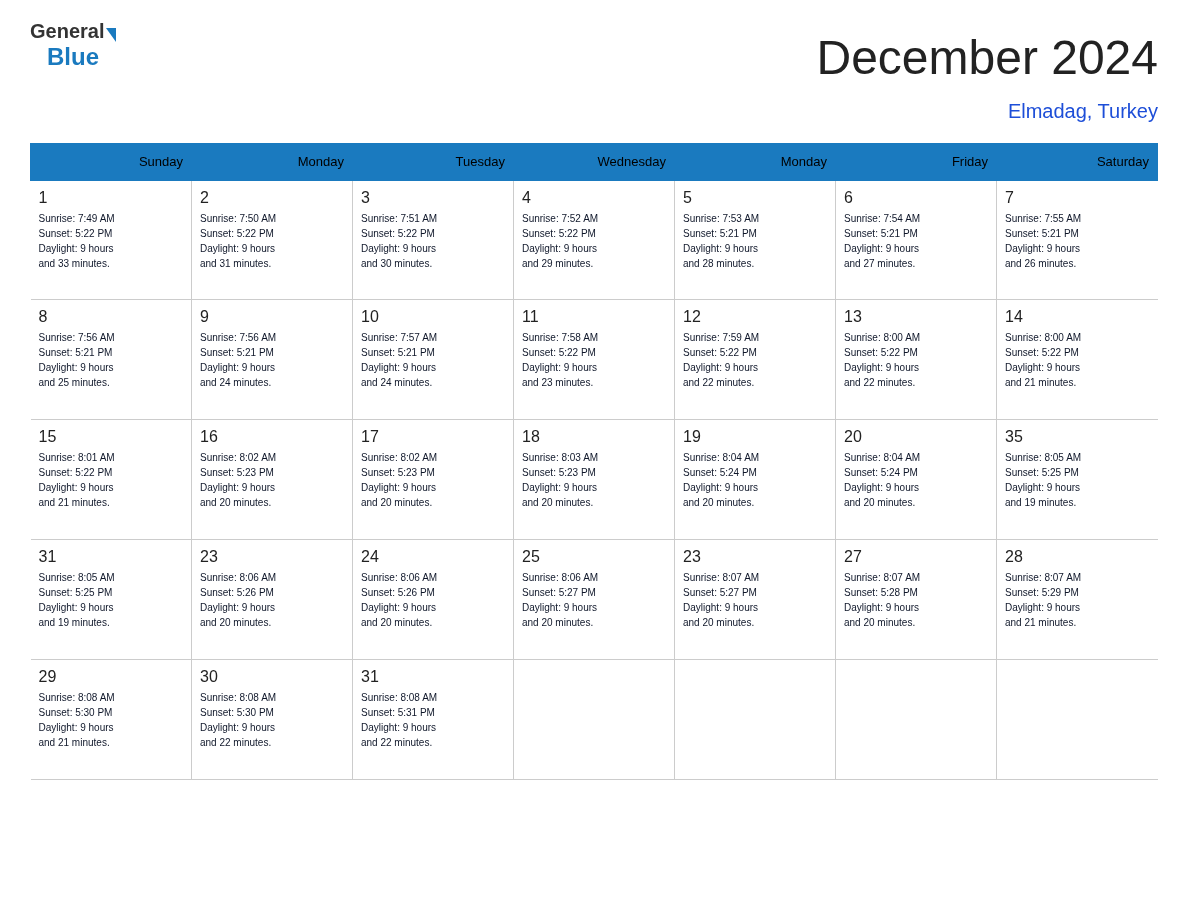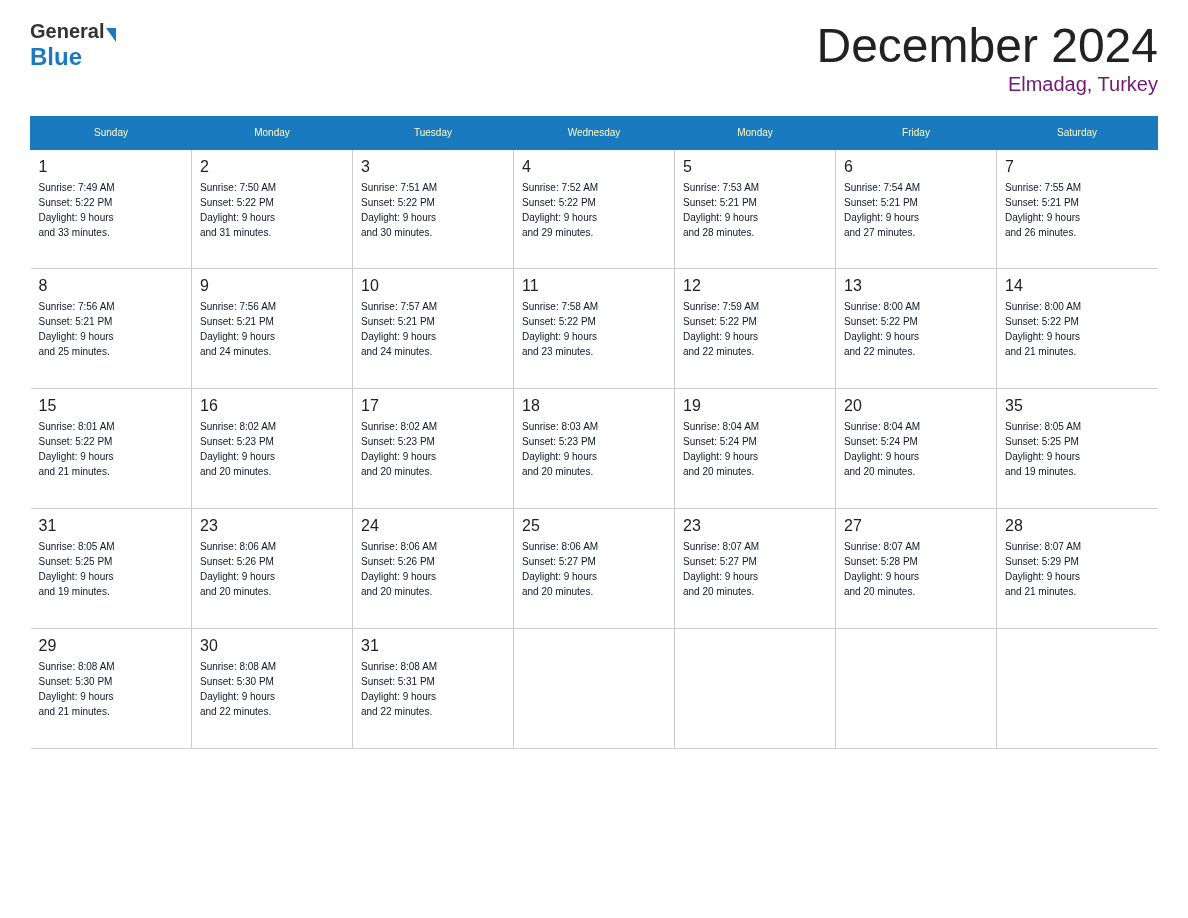--- a/index.html
+++ b/index.html
@@ -17,37 +17,38 @@
       margin-bottom: 20px;
     }
     .title-block {
       text-align: right;
     }
     .month-title {
       font-size: 48px;
       font-weight: normal;
       color: #222;
       line-height: 1.1;
+      margin-top: 12px;
     }
     .location {
       font-size: 20px;
-      color: #701a75;
-      margin-top: 0;
+      color: #1d4ed8;
+      margin-top: 15px;
     }
     table {
       width: 100%;
       border-collapse: collapse;
       table-layout: fixed;
     }
     thead tr th {
       background-color: #1a7abf;
-      color: #fef9c3;
+      color: #000000;
       padding: 10px 8px;
-      text-align: center;
-      font-size: 10px;
+      text-align: right;
+      font-size: 13px;
       font-weight: normal;
       border: 1px solid #1a7abf;
     }
     tbody tr td {
       vertical-align: top;
       padding: 8px;
       border: 1px solid #ccc;
       font-size: 13px;
       color: #333;
       min-height: 100px;
@@ -97,21 +98,21 @@
       border-left: 10px solid transparent;
       border-right: 0px solid transparent;
       border-top: 14px solid #1a7abf;
       margin-left: 2px;
       margin-top: 6px;
     }
     .logo-line2 {
       font-size: 24px;
       font-weight: bold;
       color: #1a7abf;
-      margin-left: 0;
+      margin-left: 17px;
     }
   </style>
 </head>
 <body>
 
 <div class="header">
   <div class="logo-combined">
     <div class="logo-line1">
       <span class="logo-text-g">General</span>
       <span class="logo-chevron"></span>

